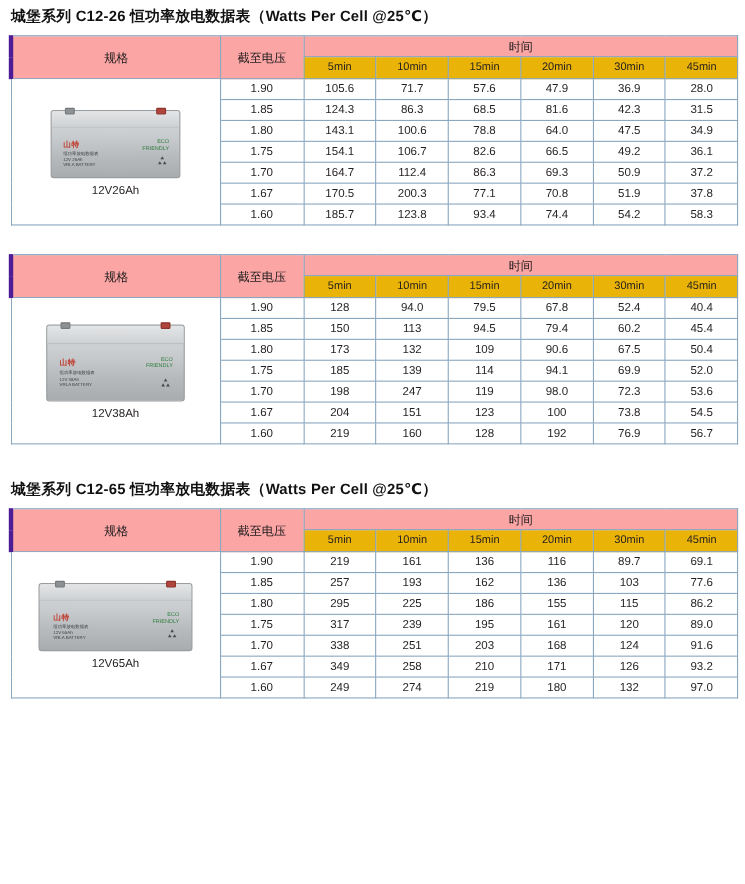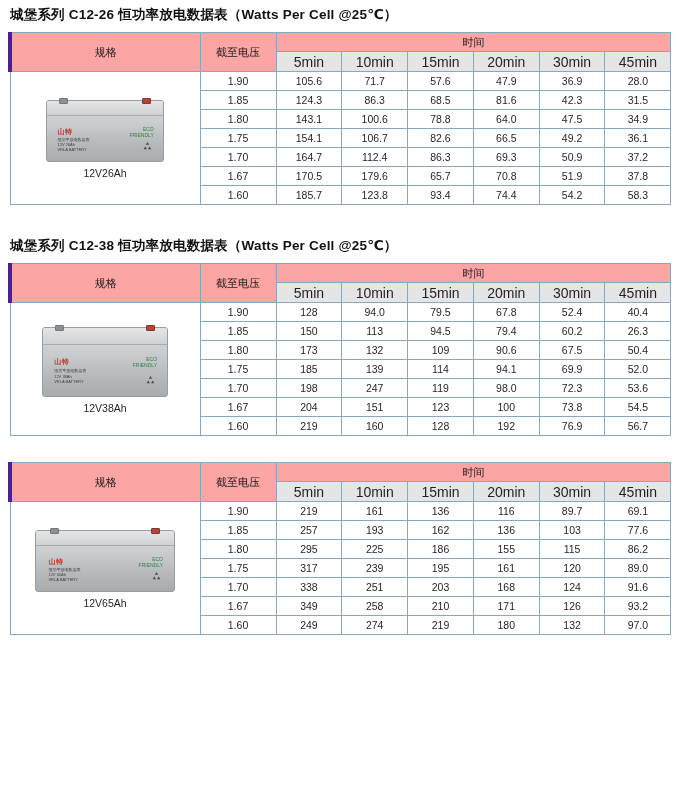--- a/index.html
+++ b/index.html
@@ -48,23 +48,23 @@
 
   thead th {
     background: #fca5a5;
     color: #1a1a1a;
     font-size: 11px;
     font-weight: bold;
     height: 21px;
   }
 
   thead tr.sub th {
-    background: #e5e5e5;
+    background: #eab308;
     font-weight: normal;
-    font-size: 14px;
+    font-size: 10px;
     color: #231f20;
     height: 20px;
   }
 
   
   col.c-spec  { width: 190px; }
   col.c-volt  { width: 76px; }
   col.c-time  { width: 65.8px; }
 
   td.spec-cell {
@@ -247,40 +247,39 @@
               <td>164.7</td>
               <td>112.4</td>
               <td>86.3</td>
               <td>69.3</td>
               <td>50.9</td>
               <td>37.2</td>
             </tr>
             <tr>
               <td>1.67</td>
               <td>170.5</td>
-              <td>179.6</td>
-              <td>65.7</td>
+              <td>200.3</td>
+              <td>77.1</td>
               <td>70.8</td>
               <td>51.9</td>
               <td>37.8</td>
             </tr>
             <tr>
               <td>1.60</td>
               <td>185.7</td>
               <td>123.8</td>
               <td>93.4</td>
               <td>74.4</td>
               <td>54.2</td>
               <td>58.3</td>
             </tr>
           </tbody>
         </table>
       </div>
       <div class="section">
-        <div class="sec-title">城堡系列 C12-38 恒功率放电数据表（Watts Per Cell @25℃）</div>
         <table class="dt">
           <colgroup>
             <col class="c-spec">
             <col class="c-volt">
             <col class="c-time">
             <col class="c-time">
             <col class="c-time">
             <col class="c-time">
             <col class="c-time">
             <col class="c-time">
@@ -330,21 +329,21 @@
               <td>52.4</td>
               <td>40.4</td>
             </tr>
             <tr>
               <td>1.85</td>
               <td>150</td>
               <td>113</td>
               <td>94.5</td>
               <td>79.4</td>
               <td>60.2</td>
-              <td>26.3</td>
+              <td>45.4</td>
             </tr>
             <tr>
               <td>1.80</td>
               <td>173</td>
               <td>132</td>
               <td>109</td>
               <td>90.6</td>
               <td>67.5</td>
               <td>50.4</td>
             </tr>
@@ -381,20 +380,21 @@
               <td>160</td>
               <td>128</td>
               <td>192</td>
               <td>76.9</td>
               <td>56.7</td>
             </tr>
           </tbody>
         </table>
       </div>
       <div class="section">
+        <div class="sec-title">城堡系列 C12-65 恒功率放电数据表（Watts Per Cell @25℃）</div>
         <table class="dt">
           <colgroup>
             <col class="c-spec">
             <col class="c-volt">
             <col class="c-time">
             <col class="c-time">
             <col class="c-time">
             <col class="c-time">
             <col class="c-time">
             <col class="c-time">

